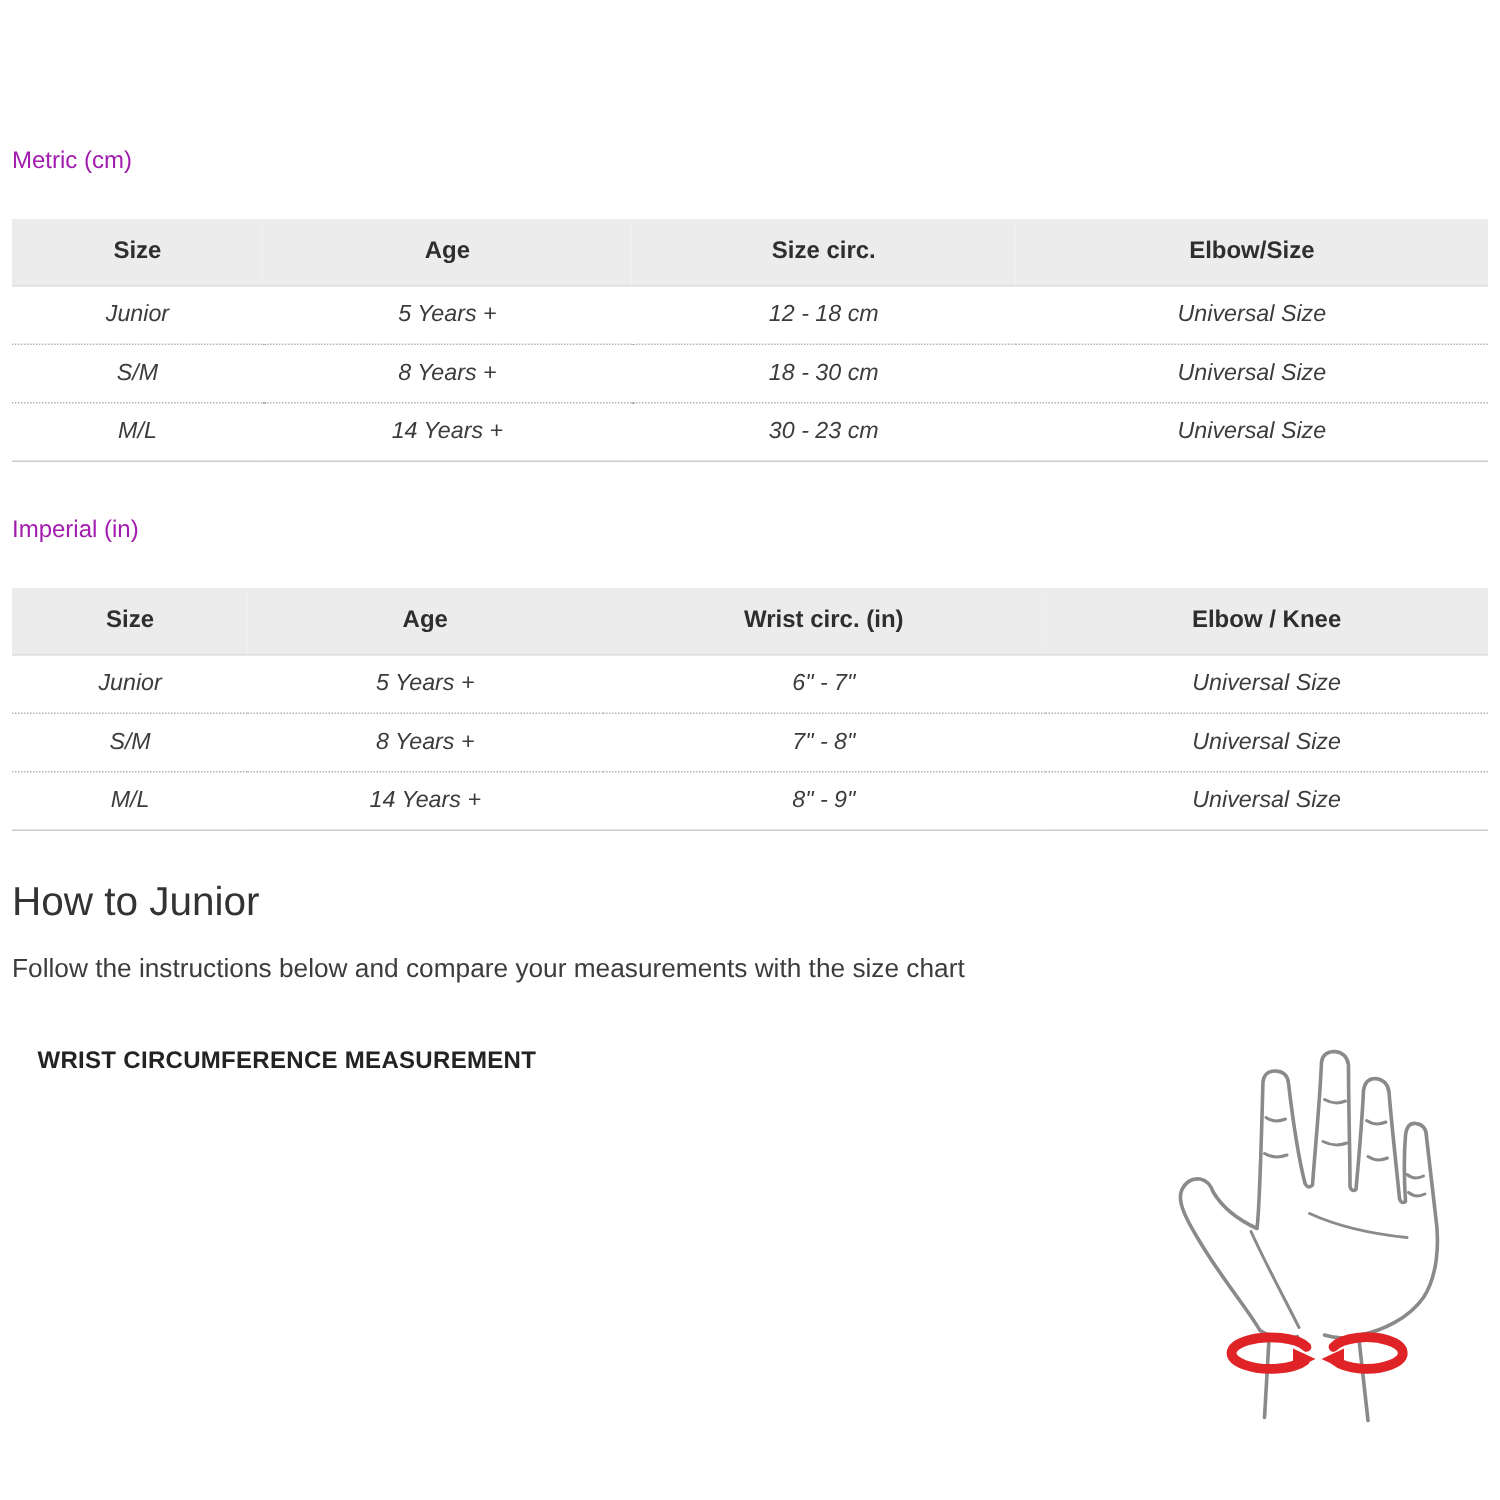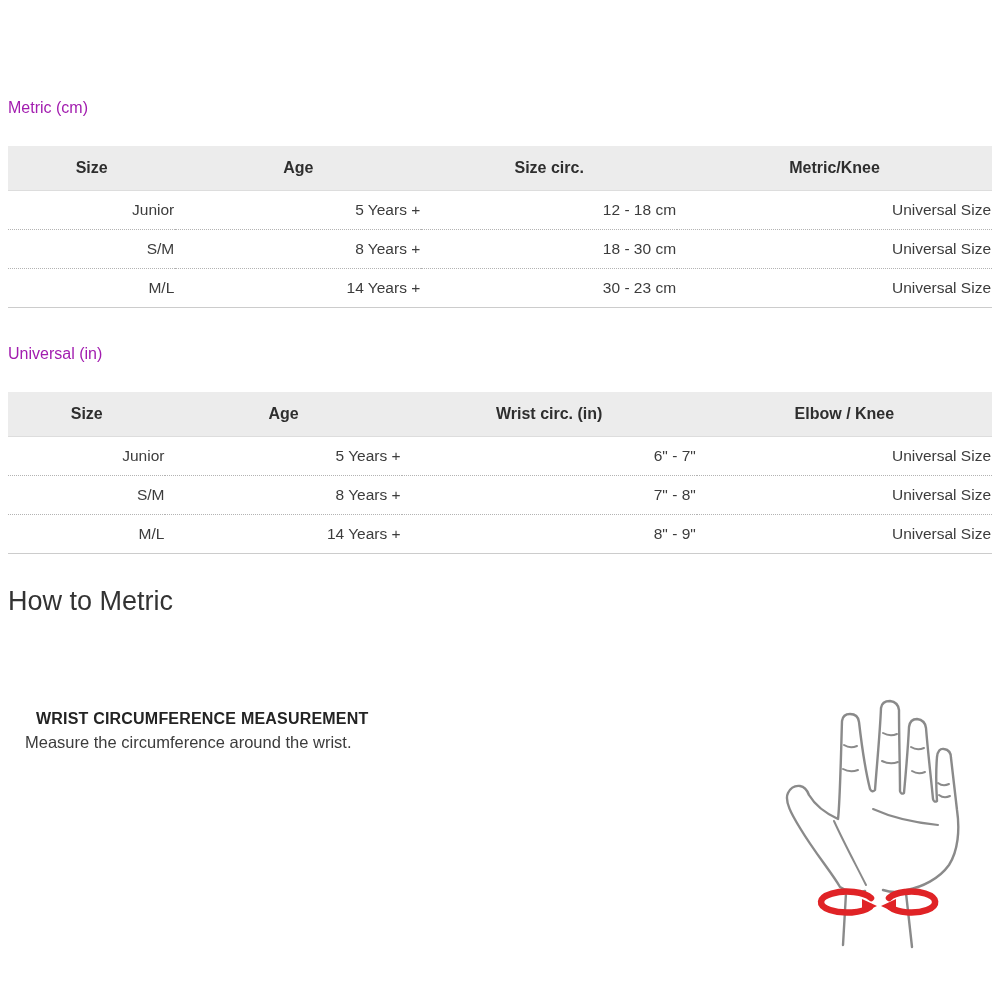--- a/index.html
+++ b/index.html
@@ -19,29 +19,29 @@
     position:absolute;left:8px;width:984px;border-collapse:collapse;table-layout:fixed;
     border-bottom:1px solid var(--table-border);
   }
   #metric-table{top:146px;}
   #imperial-table{top:392px;}
   .size-table th{
     height:42px;background:var(--header-bg);border-bottom:1px solid var(--header-underline);
     font-size:16px;font-weight:bold;color:var(--text-dark);text-align:center;vertical-align:middle;
   }
   .size-table td{
-    height:36px;font-size:15.5px;color:var(--text-body);text-align:right;vertical-align:middle;
+    height:36px;font-size:15.5px;color:var(--text-body);text-align:center;vertical-align:middle;font-style:italic;
   }
   .size-table tbody tr + tr td{border-top:1px dotted var(--row-divider);}
   .howto-title{
     position:absolute;left:8px;top:586px;margin:0;font-size:27px;font-weight:400;color:#333333;
   }
   .howto-subtitle{position:absolute;left:8px;top:635px;margin:0;font-size:17.5px;color:var(--text-body);}
   .instr-heading{
-    position:absolute;left:25px;top:699px;margin:11px;font-size:16px;font-weight:bold;color:#232323;letter-spacing:.2px;
+    position:absolute;left:25px;top:699px;margin:0;font-size:16px;font-weight:bold;color:#232323;letter-spacing:.2px;
   }
   .instr-text{position:absolute;left:25px;top:733px;margin:0;font-size:16.5px;color:var(--text-body);}
   .hand-illustration{position:absolute;left:770px;top:693px;}
   .hand-line{fill:none;stroke:var(--hand-outline);stroke-width:2.4;stroke-linecap:round;stroke-linejoin:round;}
   .crease{fill:none;stroke:var(--hand-outline);stroke-width:2;stroke-linecap:round;}
   .arrow-loop{fill:none;stroke:var(--arrow-red);stroke-width:6.5;stroke-linecap:round;}
   .arrow-head{fill:var(--arrow-red);stroke:none;}
 </style>
 </head>
 <body>
@@ -55,21 +55,21 @@
       <col style="width:17%">
         <col style="width:25%">
         <col style="width:26%">
         <col style="width:32%">
     </colgroup>
     <thead>
       <tr>
         <th>Size</th>
         <th>Age</th>
         <th>Size circ.</th>
-        <th>Metric/Knee</th>
+        <th>Elbow/Size</th>
       </tr>
     </thead>
     <tbody>
       <tr>
         <td>Junior</td>
         <td>5 Years +</td>
         <td>12 - 18 cm</td>
         <td>Universal Size</td>
       </tr>
       <tr>
@@ -80,21 +80,21 @@
       </tr>
       <tr>
         <td>M/L</td>
         <td>14 Years +</td>
         <td>30 - 23 cm</td>
         <td>Universal Size</td>
       </tr>
     </tbody>
   </table>
 
-  <div class="section-label" id="imperial-label">Universal (in)</div>
+  <div class="section-label" id="imperial-label">Imperial (in)</div>
 
   <table class="size-table" id="imperial-table">
     <colgroup>
       <col style="width:16%">
         <col style="width:24%">
         <col style="width:30%">
         <col style="width:30%">
     </colgroup>
     <thead>
       <tr>
@@ -119,26 +119,26 @@
       </tr>
       <tr>
         <td>M/L</td>
         <td>14 Years +</td>
         <td>8" - 9"</td>
         <td>Universal Size</td>
       </tr>
     </tbody>
   </table>
 
-  <h1 class="howto-title">How to Metric</h1>
+  <h1 class="howto-title">How to Junior</h1>
 
+  <p class="howto-subtitle">Follow the instructions below and compare your measurements with the size chart</p>
 
   <h2 class="instr-heading">WRIST CIRCUMFERENCE MEASUREMENT</h2>
 
-  <p class="instr-text">Measure the circumference around the wrist.</p>
 
   <svg class="hand-illustration" width="200" height="265" viewBox="0 0 200 265" aria-hidden="true">
     <g>
 
       <path class="hand-line" d="M 95 198 Q 83 202 70 194
         C 62 180 45 160 30 135 C 22 122 14 108 18 100
         Q 22 92 30 93 Q 36 94 39 102
         C 45 112 55 120 68 126
         C 70 110 71 60 72 28 Q 73 21 80 21 Q 88 21 89 29
         C 92 55 96 80 100 96 Q 102 100 105 97

